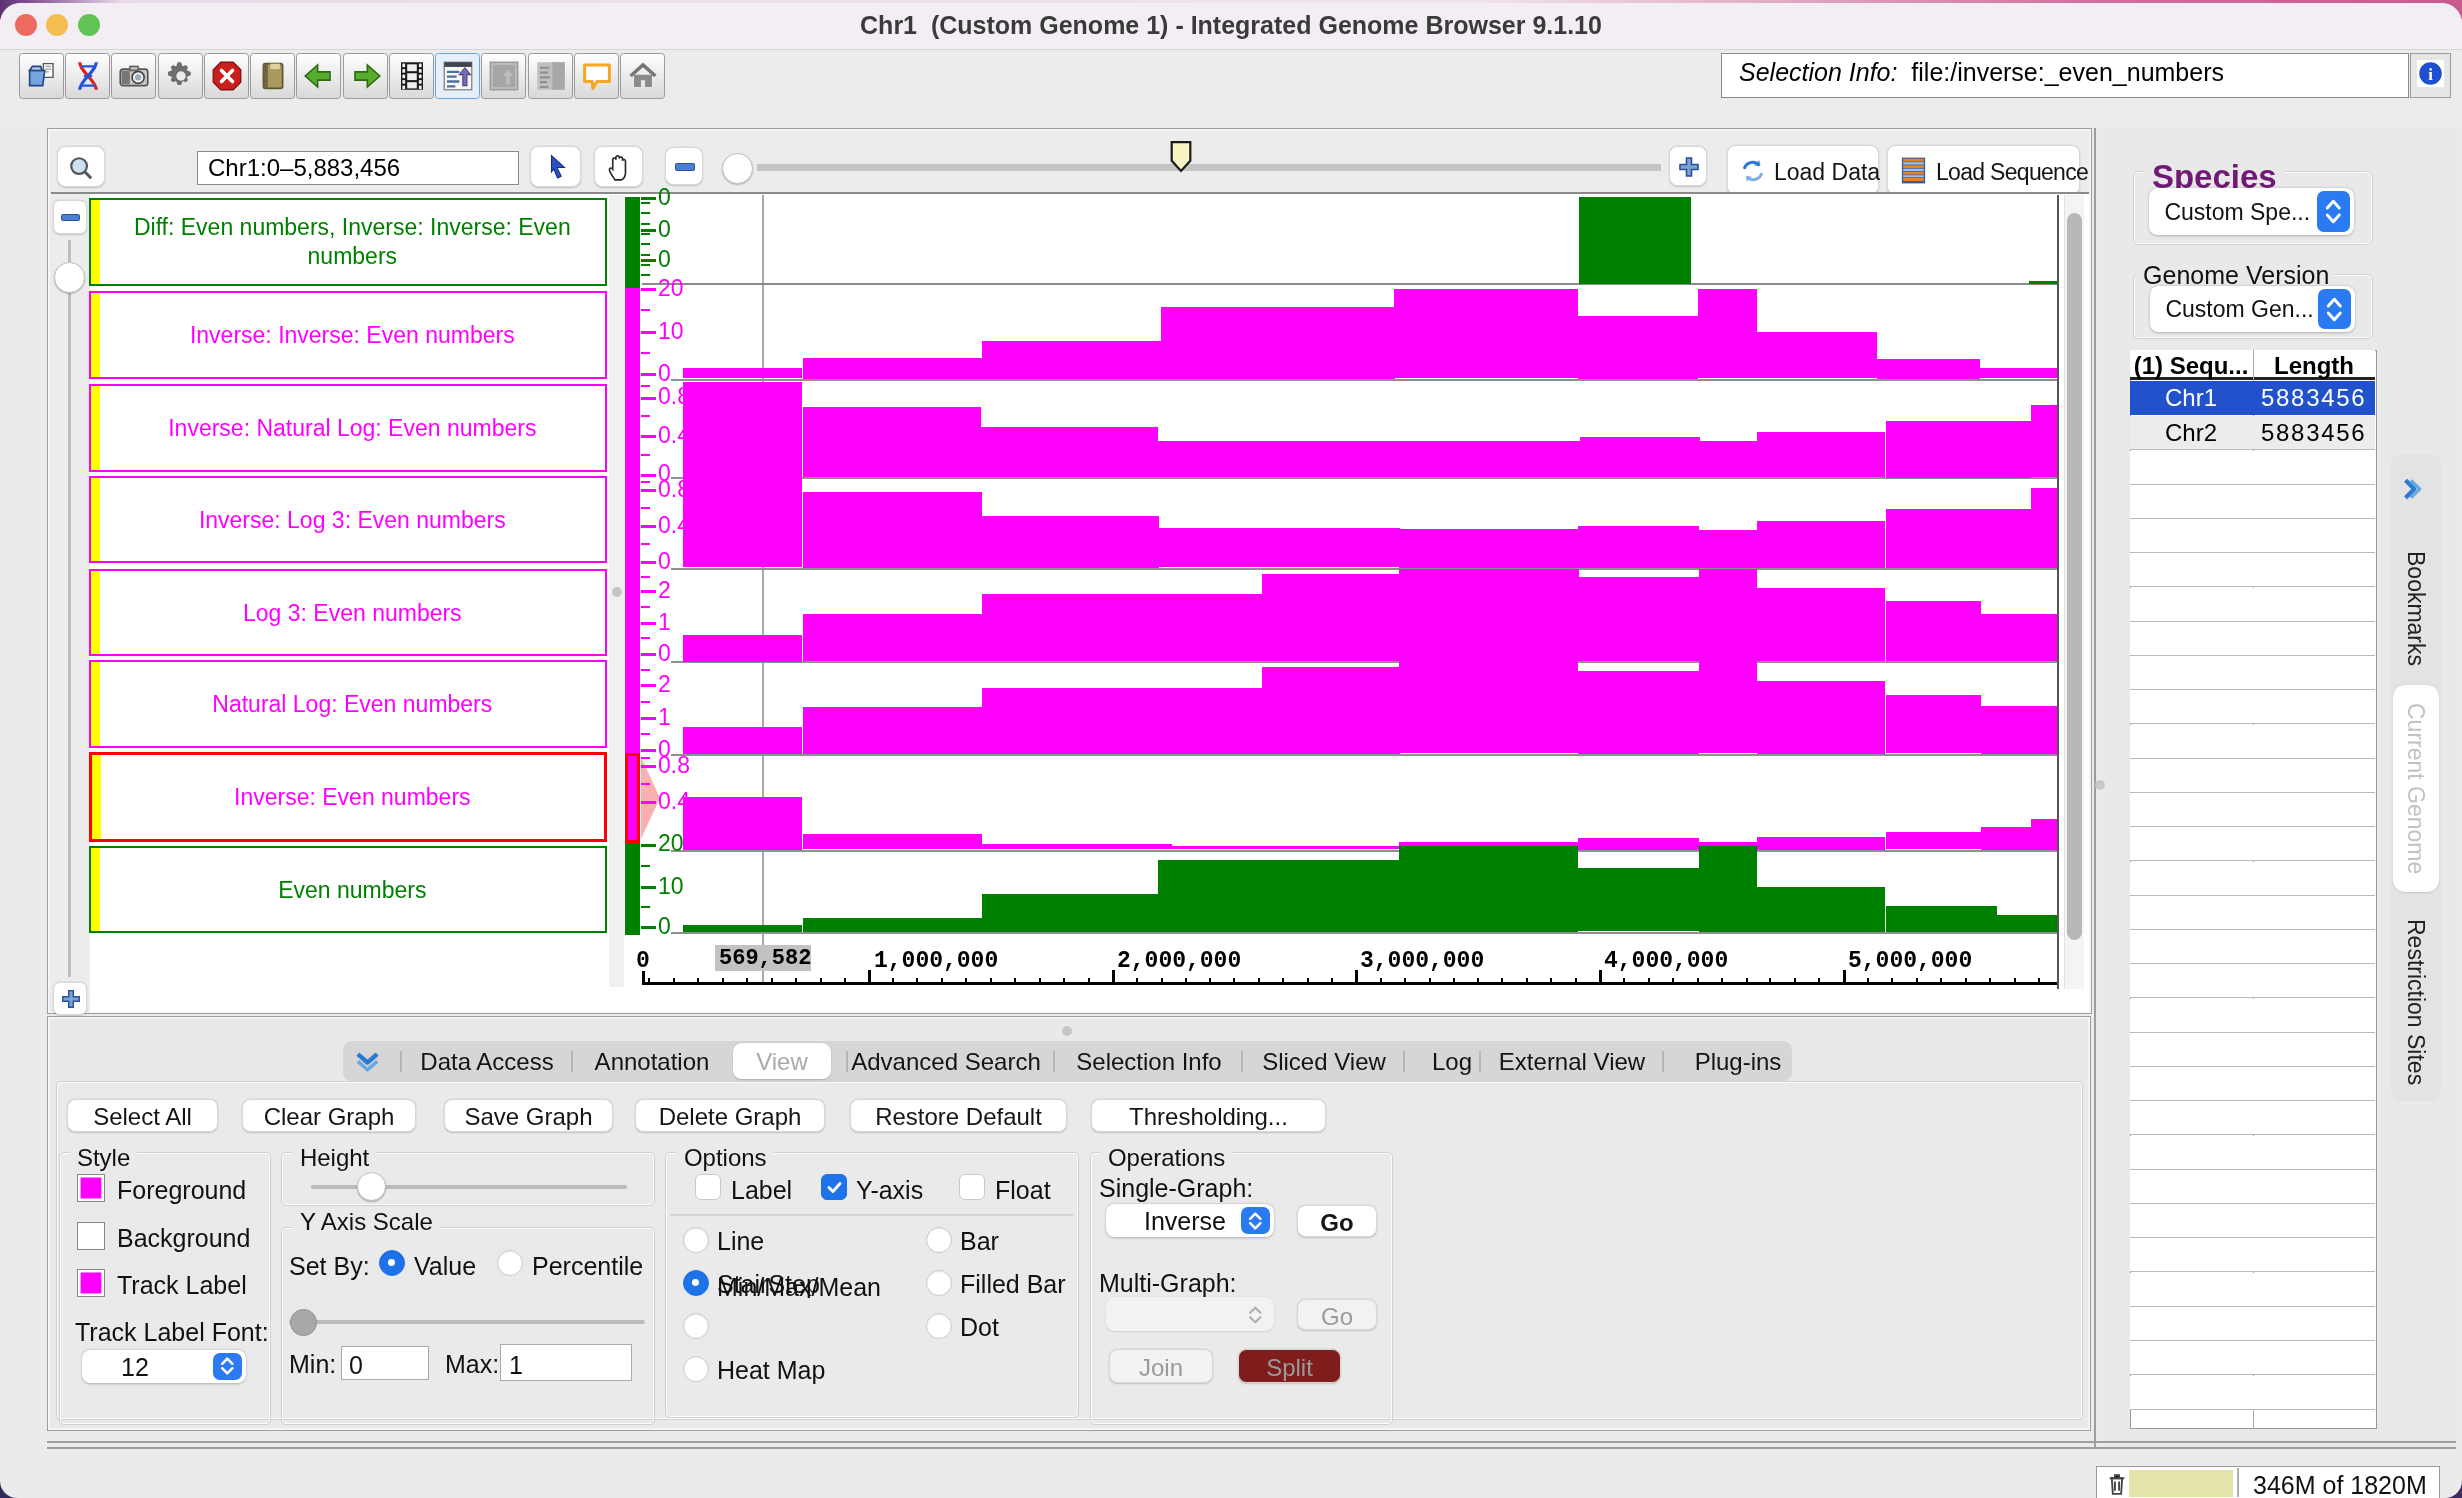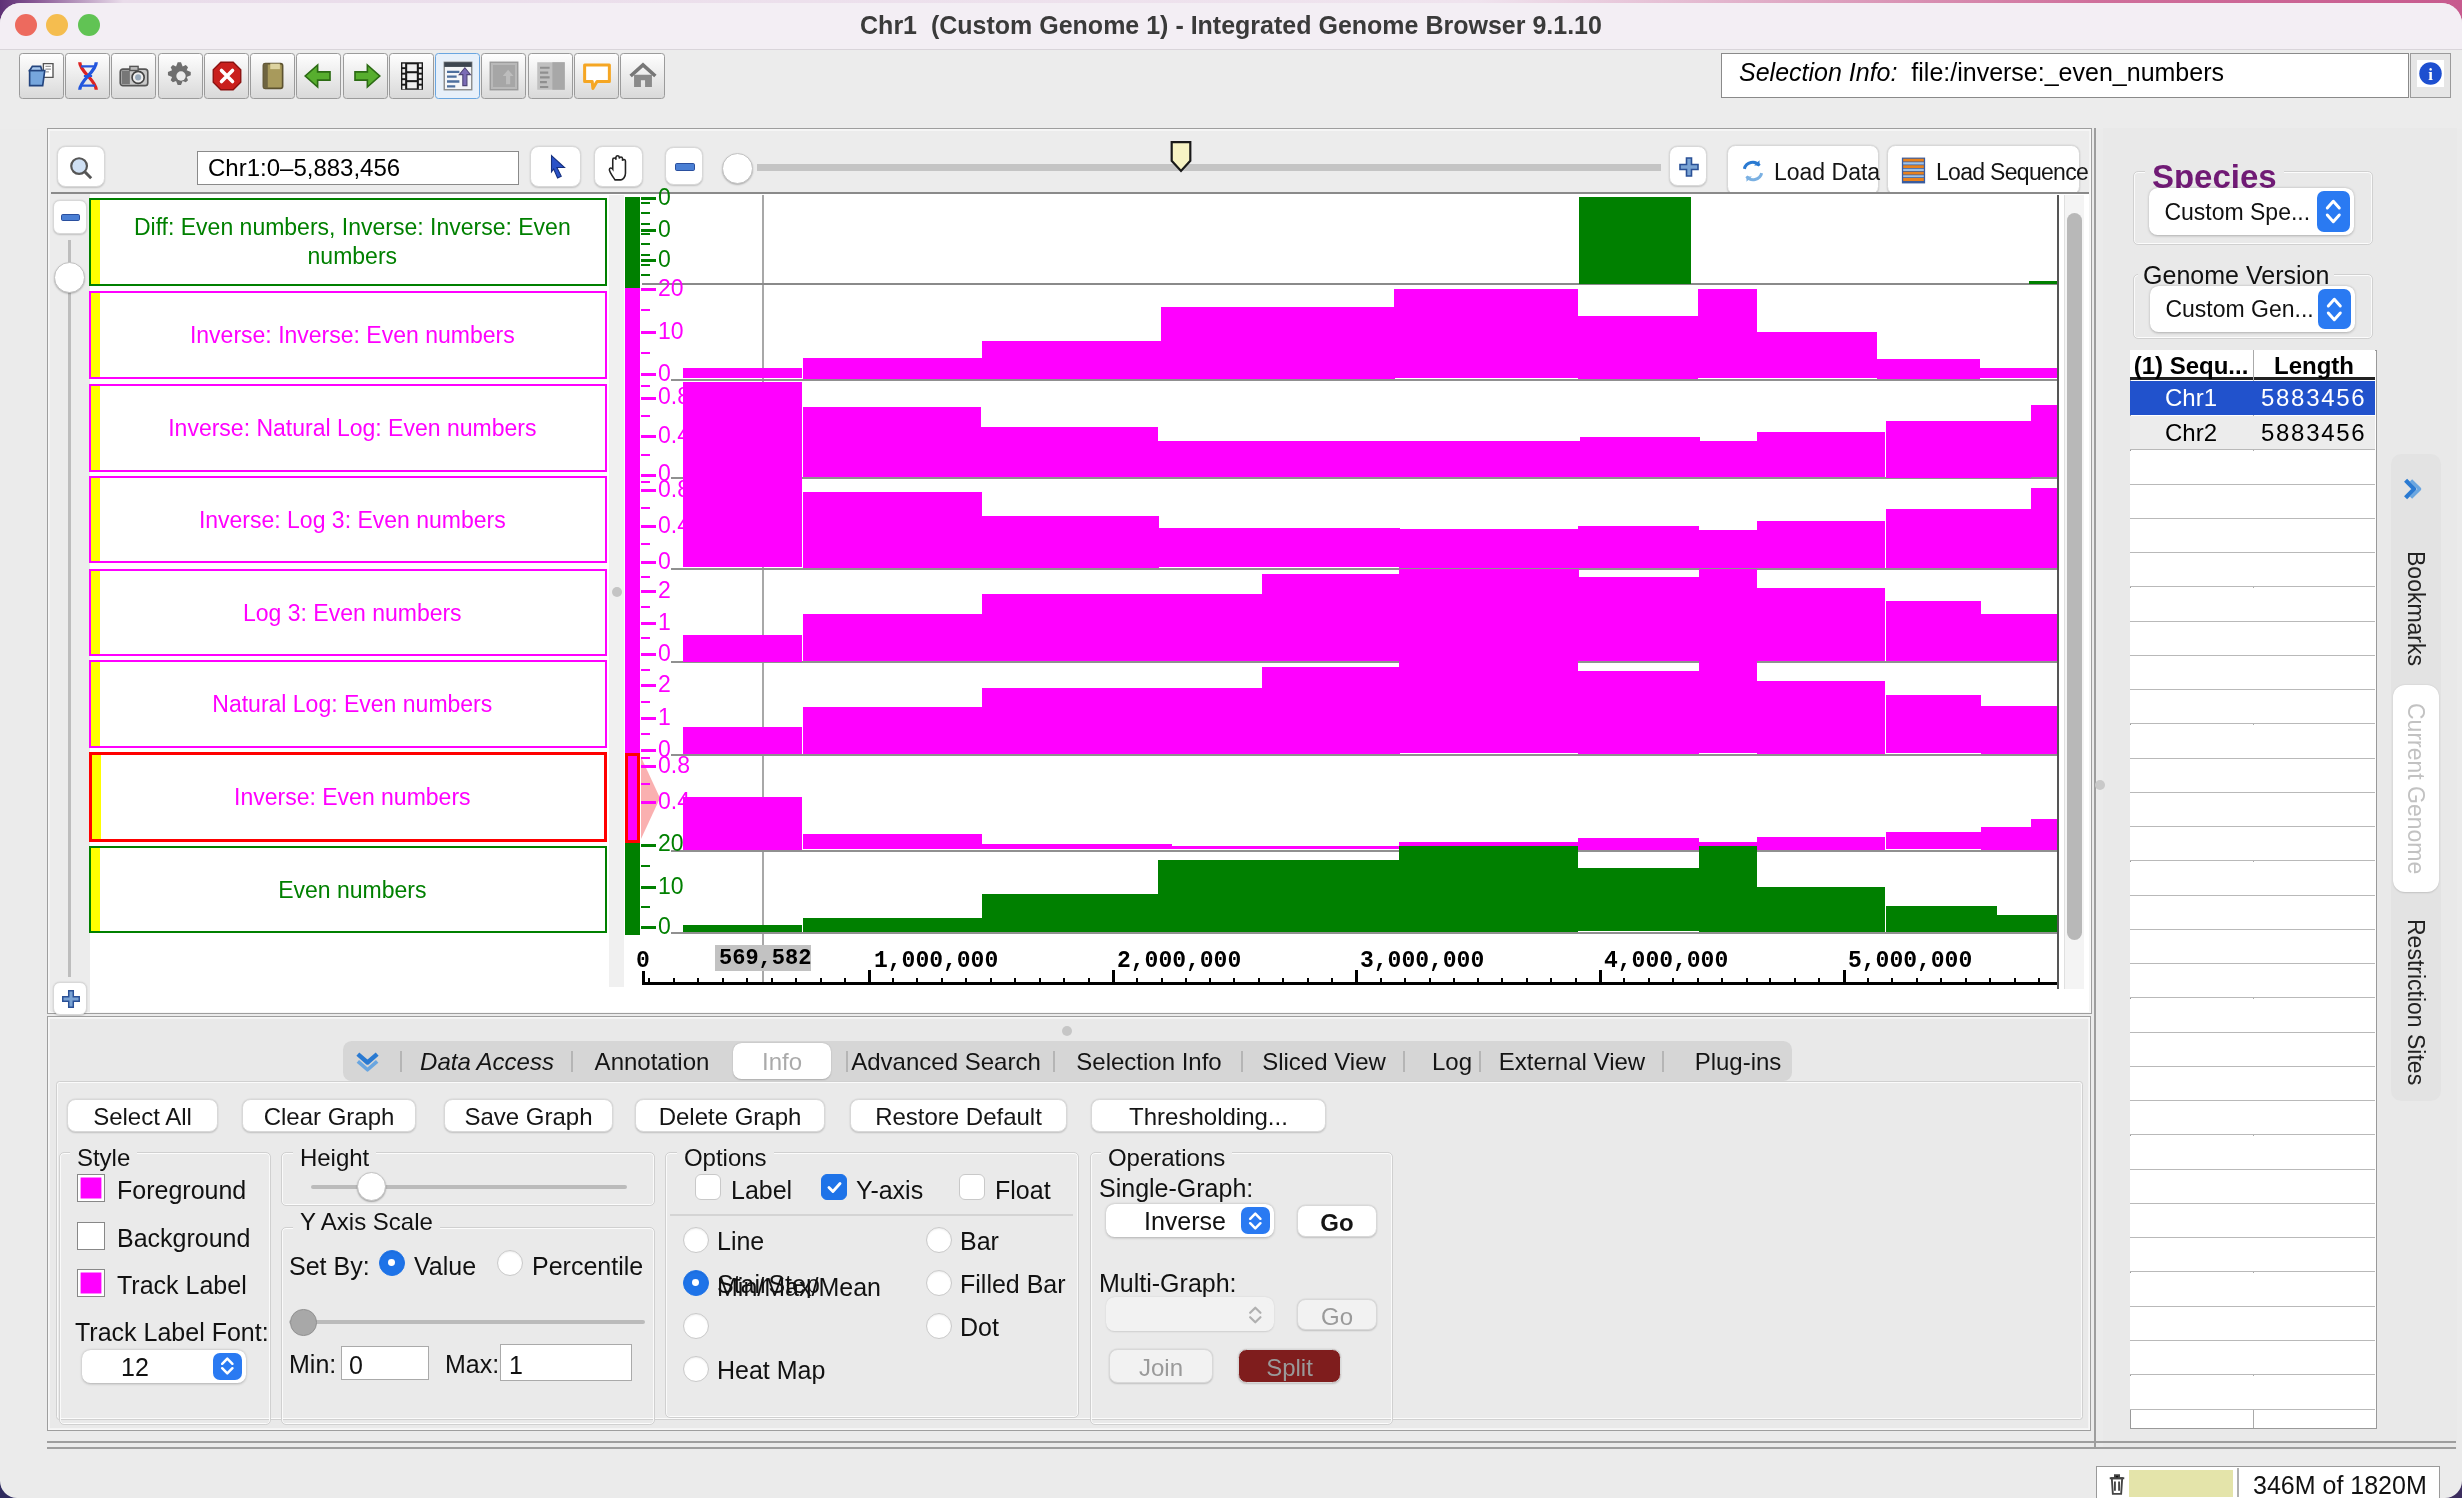--- a/index.html
+++ b/index.html
@@ -568,23 +568,23 @@
 <div class="abs" style="left:2393px;top:685px;width:46px;height:207px;background:#fff;border-radius:12px;box-shadow:0 0.9px 1.7px rgba(0,0,0,0.15);"></div>
 <div class="vtab" style="top:690px;height:197px;color:#c2c2c2;">Current Genome</div>
 <div class="vtab" style="top:904px;height:197px;">Restriction Sites</div>
 <div class="panelborder" style="left:47px;top:1016px;width:2044px;height:415px;background:#e9e9e9;"></div>
 <div class="abs" style="left:343px;top:1041px;width:1449px;height:40px;background:#d6d6d6;border-radius:8.6px;"></div>
 <svg class="abs" style="left:353px;top:1051px;" width="29" height="20.6" viewBox="0 0 24 16">
         <path d="M4 2l8 7 8-7" fill="none" stroke="#2a7ad2" stroke-width="3.6" stroke-linejoin="round"></path>
         <path d="M4 8l8 7 8-7" fill="none" stroke="#6aa6e0" stroke-width="3" stroke-linejoin="round"></path>
       </svg>
 <div class="abs" style="left:733px;top:1043px;width:98px;height:36px;background:#fff;border-radius:8.6px;box-shadow:0 0.9px 1.7px rgba(0,0,0,0.2);"></div>
-<div class="tabtxt" style="left:487px;transform:translateX(-50%);color:#141414;font-style:italic;">Data Access</div>
+<div class="tabtxt" style="left:487px;transform:translateX(-50%);color:#141414;">Data Access</div>
 <div class="tabtxt" style="left:652px;transform:translateX(-50%);color:#141414;">Annotation</div>
-<div class="tabtxt" style="left:782px;transform:translateX(-50%);color:#aaaaaa;">Info</div>
+<div class="tabtxt" style="left:782px;transform:translateX(-50%);color:#aaaaaa;">View</div>
 <div class="tabtxt" style="left:946px;transform:translateX(-50%);color:#141414;">Advanced Search</div>
 <div class="tabtxt" style="left:1149px;transform:translateX(-50%);color:#141414;">Selection Info</div>
 <div class="tabtxt" style="left:1324px;transform:translateX(-50%);color:#141414;">Sliced View</div>
 <div class="tabtxt" style="left:1452px;transform:translateX(-50%);color:#141414;">Log</div>
 <div class="tabtxt" style="left:1572px;transform:translateX(-50%);color:#141414;">External View</div>
 <div class="tabtxt" style="left:1738px;transform:translateX(-50%);color:#141414;">Plug-ins</div>
 <div class="tabsep" style="left:400px;"></div>
 <div class="tabsep" style="left:571px;"></div>
 <div class="tabsep" style="left:846px;"></div>
 <div class="tabsep" style="left:1053px;"></div>

